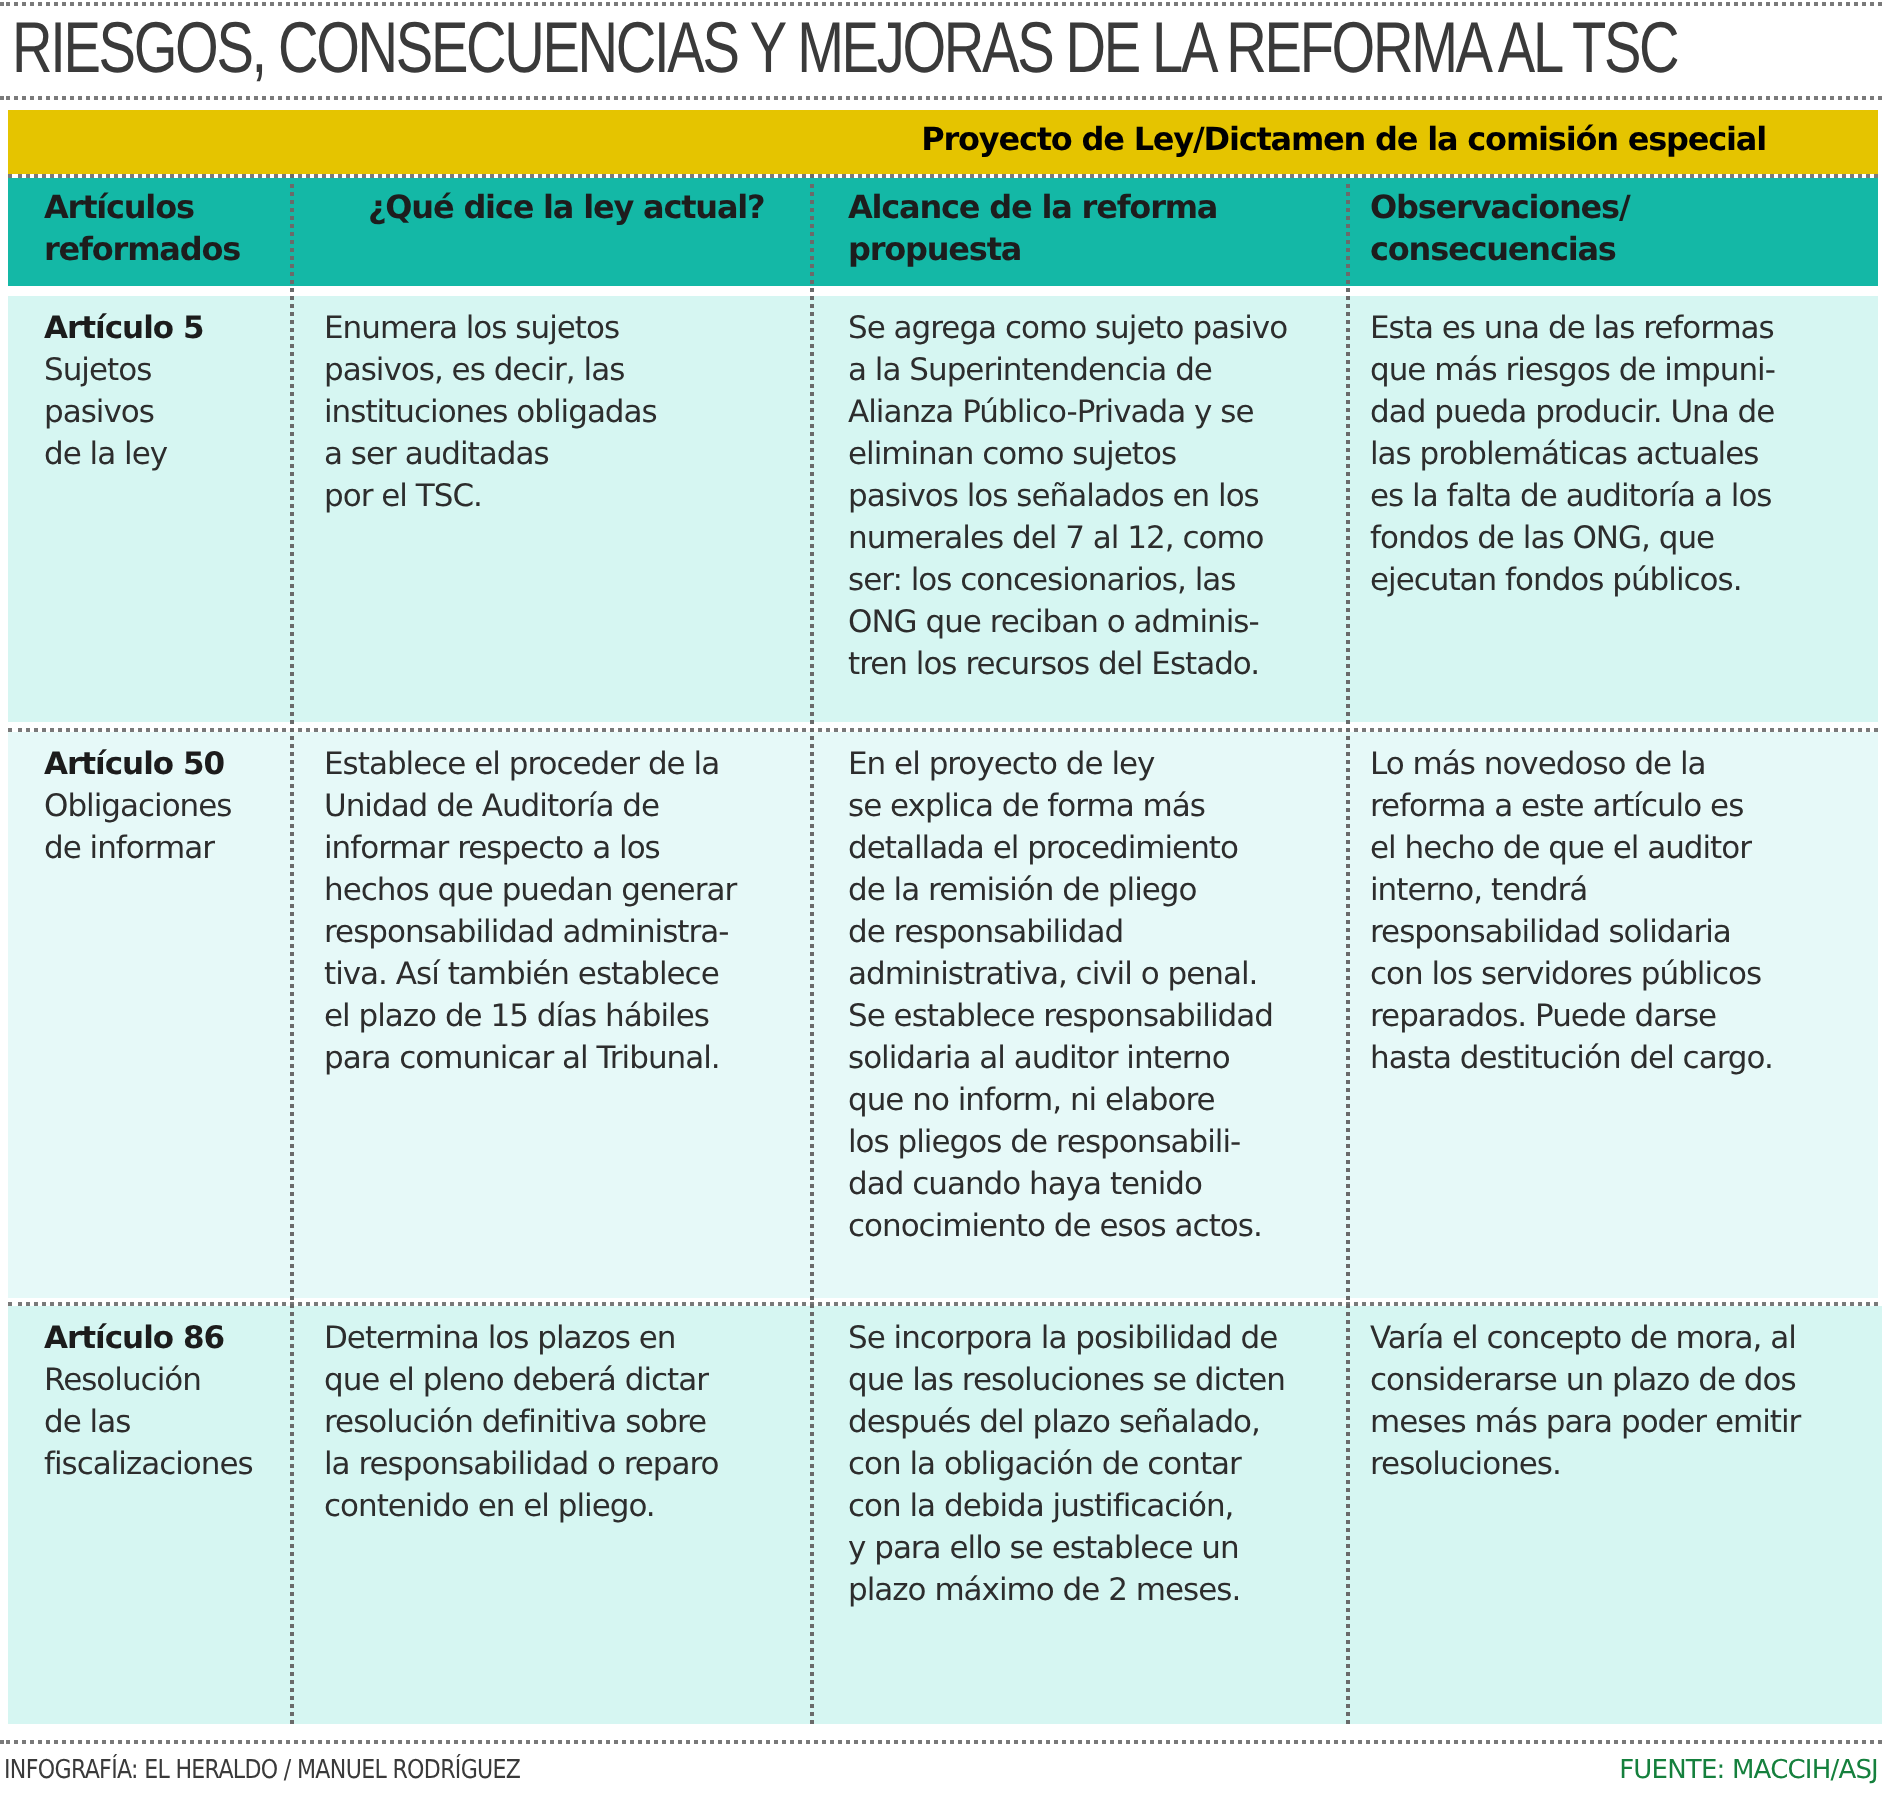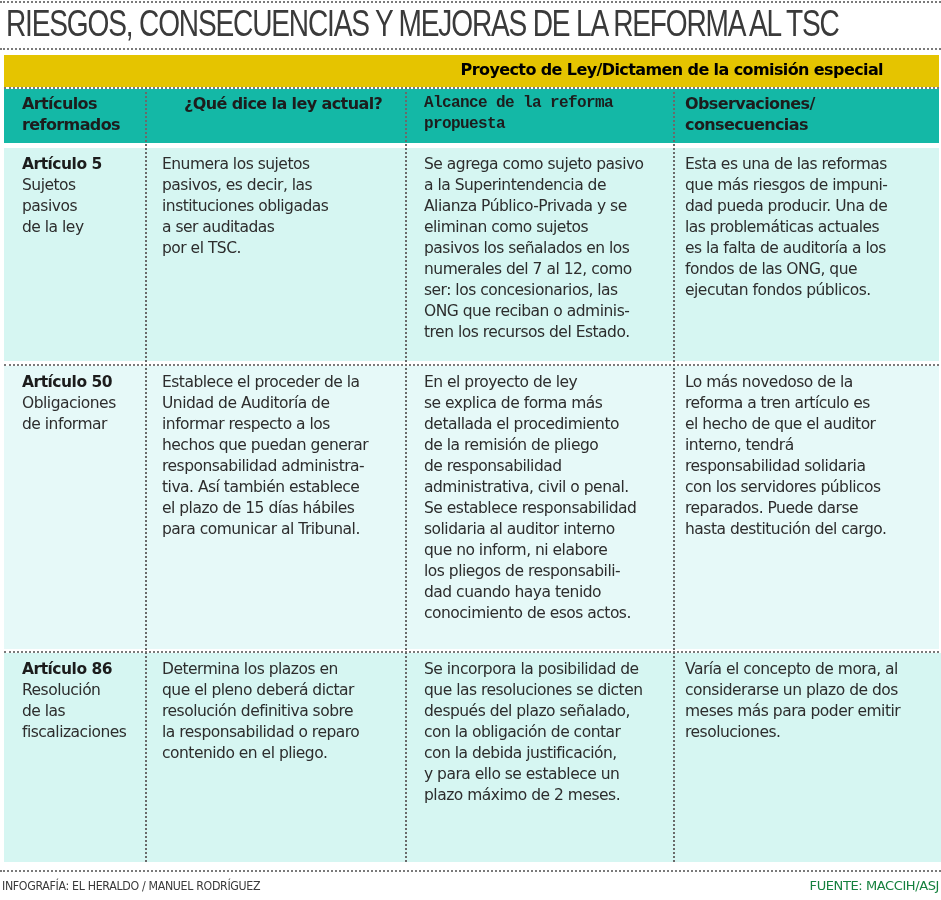--- a/index.html
+++ b/index.html
@@ -33,21 +33,21 @@
 
 <div class="band-top">
   <span class="t">Proyecto de Ley/Dictamen de la comisión especial</span>
 </div>
 <div class="dots-h" style="top:87px;left:4px;width:935px;"></div>
 
 <div class="hdr">
   <div class="hcell" style="left:18px;white-space:pre-line;">Artículos
 reformados</div>
   <div class="hcell" style="left:180px;">¿Qué dice la ley actual?</div>
-  <div class="hcell" style="left:420px;white-space:pre-line;font-family:Liberation Mono, monospace;">Alcance de la reforma
+  <div class="hcell" style="left:420px;white-space:pre-line;">Alcance de la reforma
 propuesta</div>
   <div class="hcell" style="left:681px;white-space:pre-line;">Observaciones/
 consecuencias</div>
 </div>
 
 <div class="row r1">
   <div class="cell c1"><span class="art">Artículo 5</span><span>Sujetos
 pasivos
 de la ley</span></div>
   <div class="cell c2">Enumera los sujetos
@@ -91,21 +91,21 @@
 de la remisión de pliego
 de responsabilidad
 administrativa, civil o penal.
 Se establece responsabilidad
 solidaria al auditor interno
 que no inform, ni elabore
 los pliegos de responsabili-
 dad cuando haya tenido
 conocimiento de esos actos.</div>
   <div class="cell c4">Lo más novedoso de la
-reforma a tren artículo es
+reforma a este artículo es
 el hecho de que el auditor
 interno, tendrá
 responsabilidad solidaria
 con los servidores públicos
 reparados. Puede darse
 hasta destitución del cargo.</div>
 </div>
 <div class="dots-h" style="top:651px;left:4px;width:935px;"></div>
 
 <div class="row r3">

